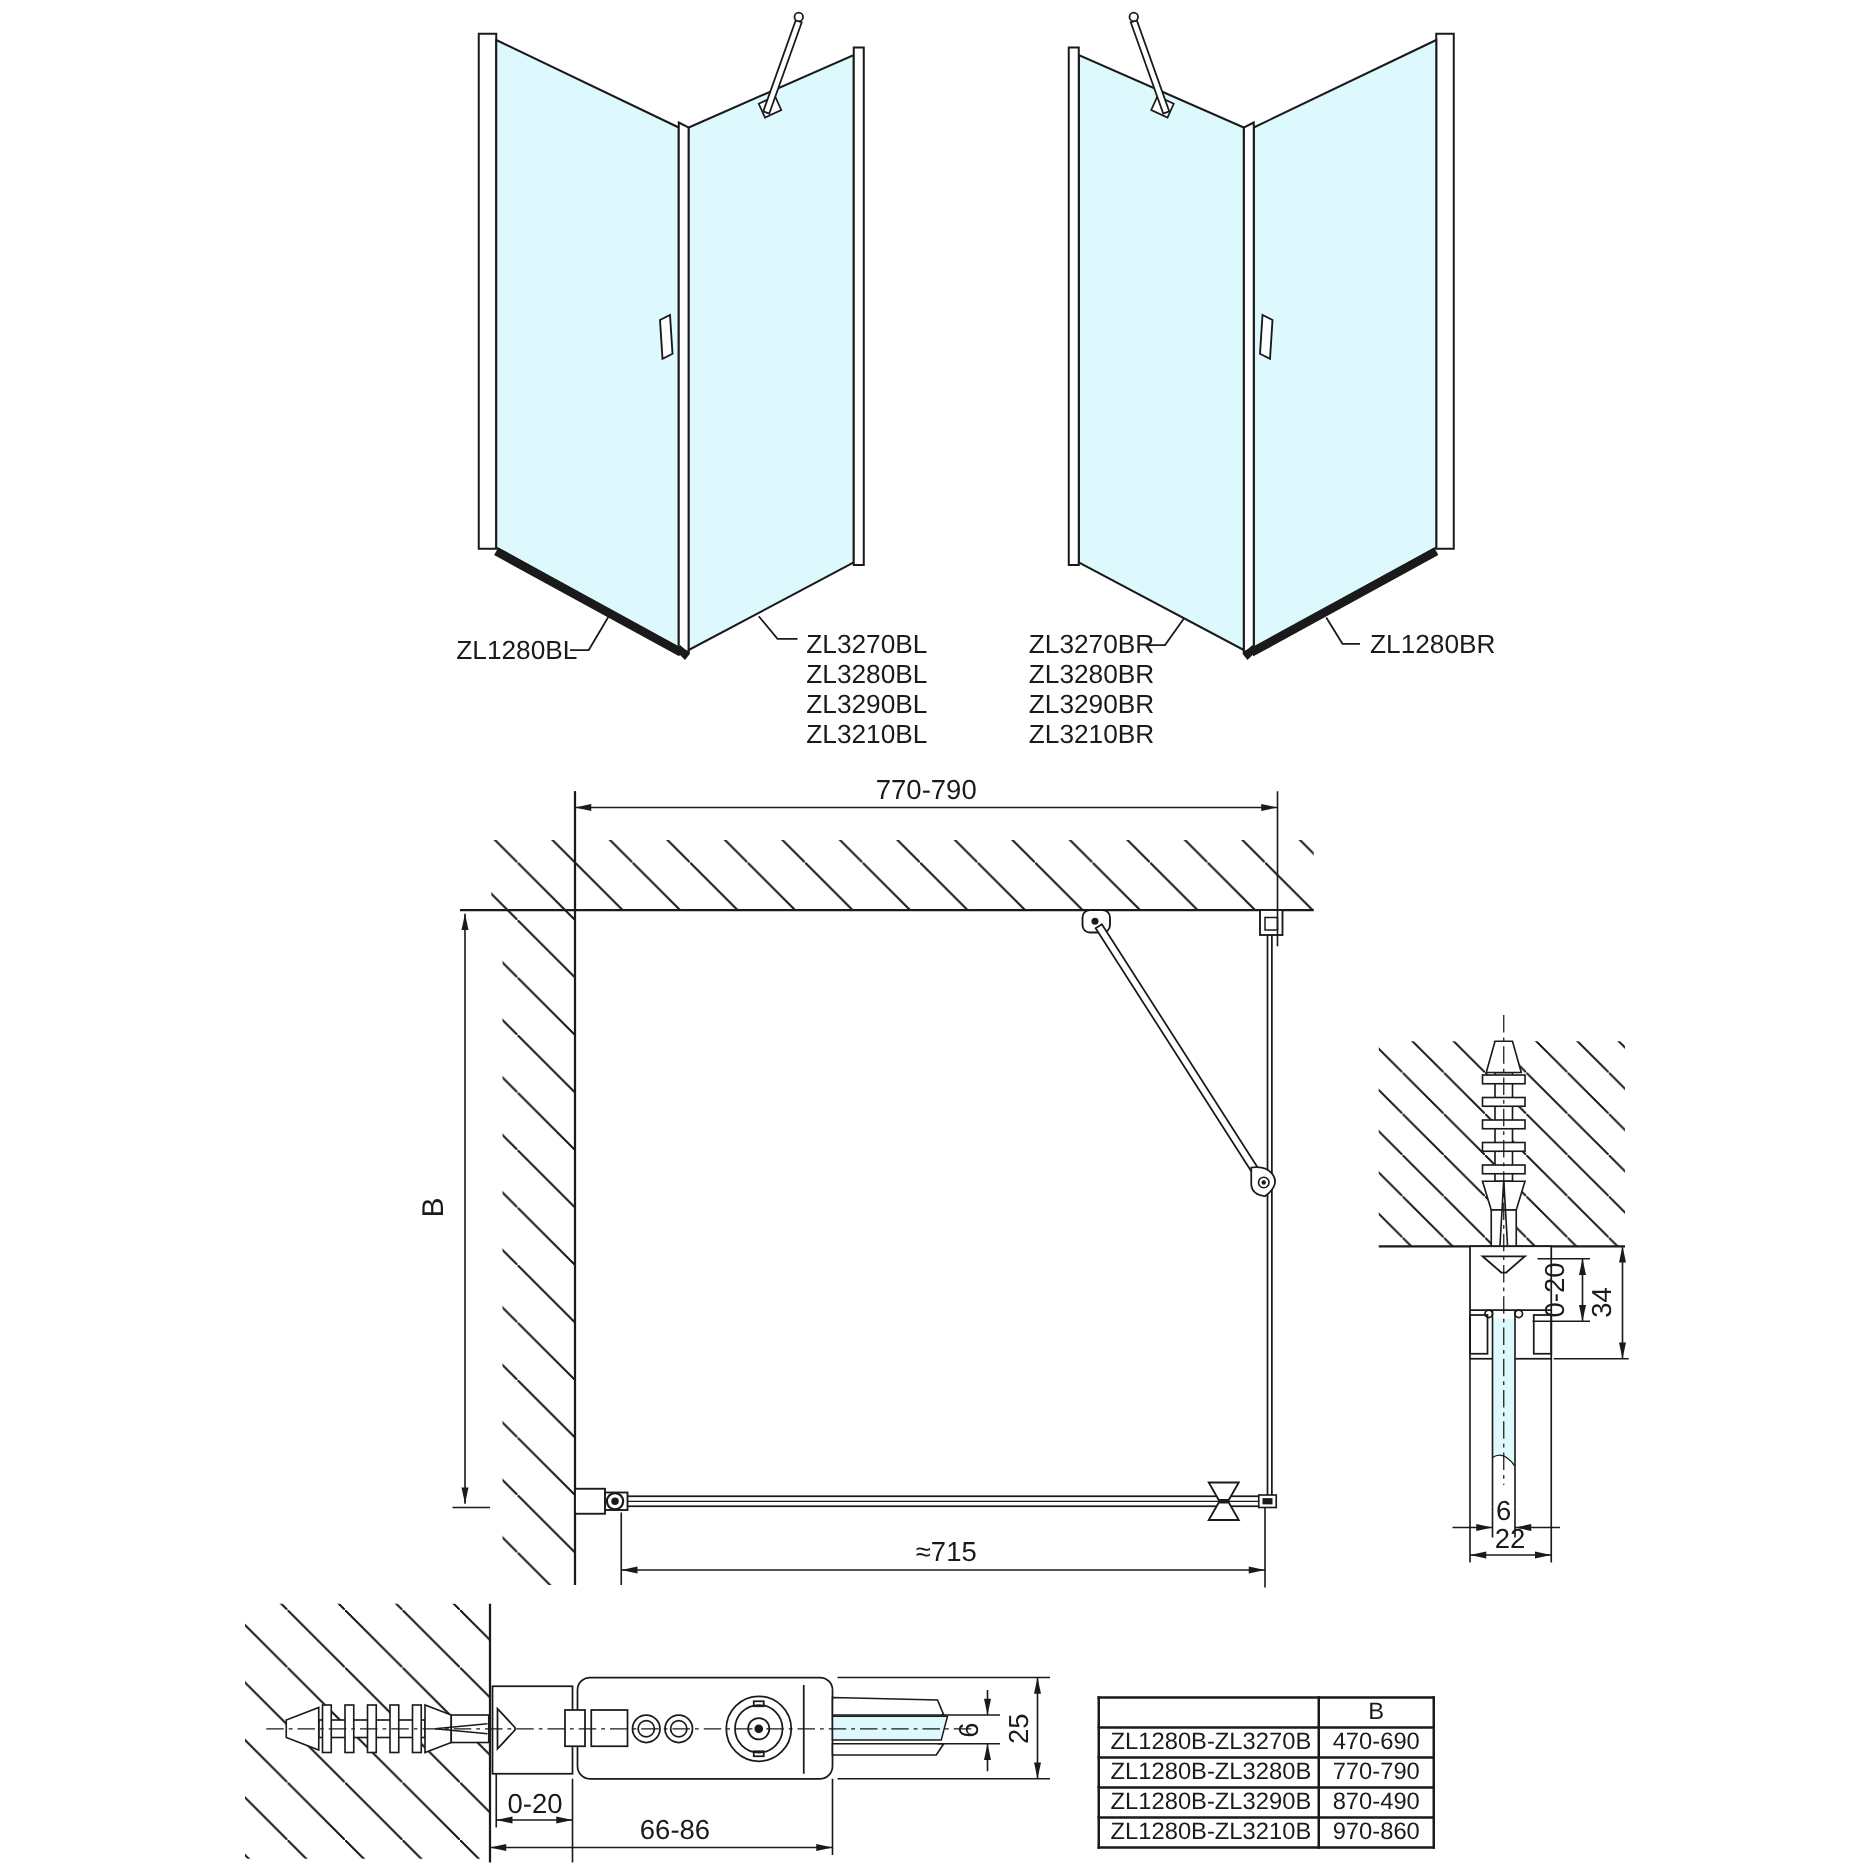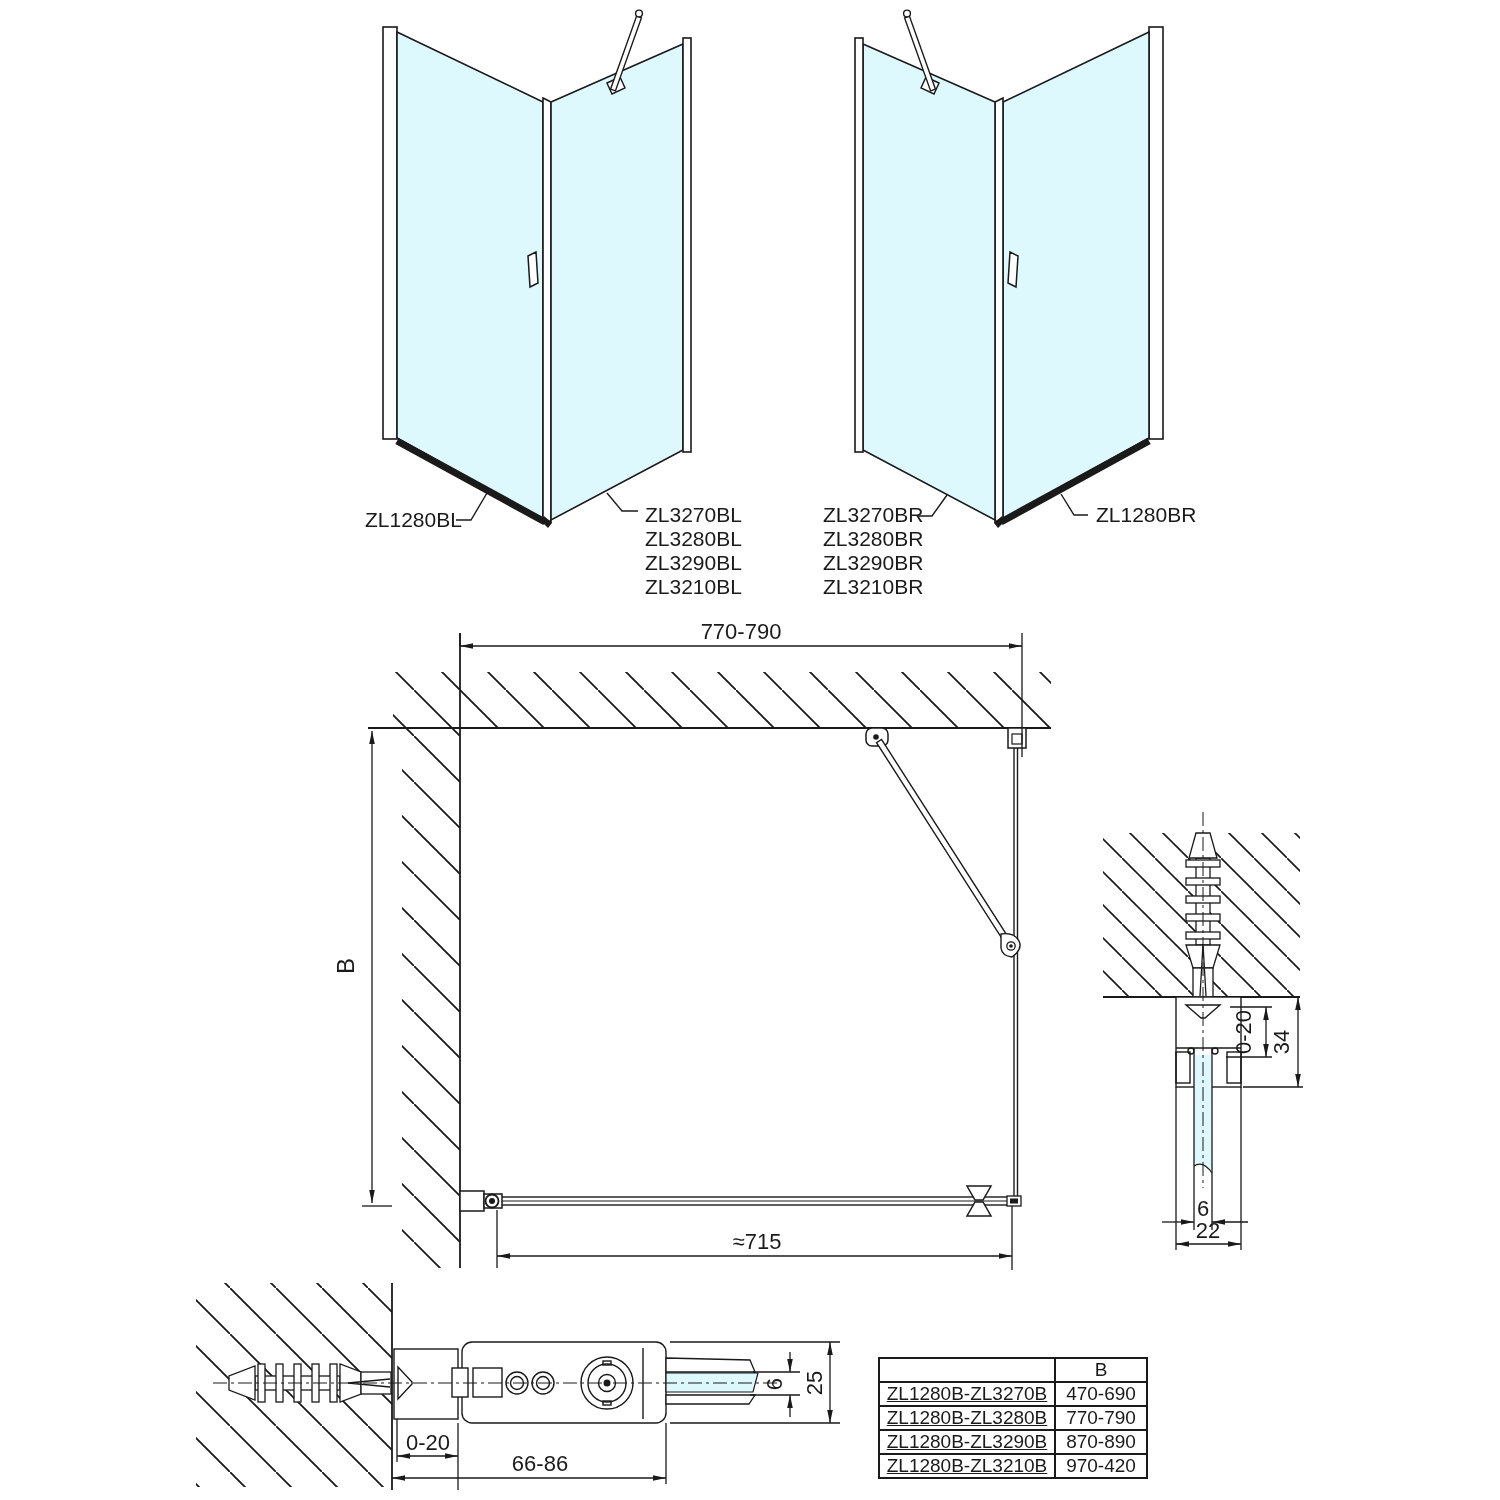--- a/index.html
+++ b/index.html
@@ -6,21 +6,21 @@
   .canvas{position:relative;width:1500px;height:1500px;background:#ffffff;overflow:hidden;
           font-family:"Liberation Sans", sans-serif;color:#1a1a1a;}
   svg{position:absolute;left:0;top:0;}
   svg text{fill:#1a1a1a;font-family:"Liberation Sans", sans-serif;}
   .lbl{font-size:21px;}
   .dim{font-size:22px;}
   .dimB{font-size:24px;}
   
   .size-table{position:absolute;left:878px;top:1357px;border-collapse:collapse;table-layout:fixed;}
   .size-table td{border:2px solid #1a1a1a;font-size:19px;height:22px;padding:0 5px;white-space:nowrap;}
-  .size-table td.c1{width:164px;text-align:center;text-decoration:underline;}
+  .size-table td.c1{width:164px;text-align:right;}
   .size-table td.c2{width:80px;text-align:center;}
 </style>
 </head>
 <body>
 
 <div class="canvas">
 
 <svg width="1500" height="1500" viewBox="0 0 1500 1500">
   <defs>
     <pattern id="h46" width="46" height="46" patternUnits="userSpaceOnUse">
@@ -274,22 +274,22 @@
     <tr>
       <td class="c1">ZL1280B-ZL3270B</td>
       <td class="c2">470-690</td>
     </tr>
     <tr>
       <td class="c1">ZL1280B-ZL3280B</td>
       <td class="c2">770-790</td>
     </tr>
     <tr>
       <td class="c1">ZL1280B-ZL3290B</td>
-      <td class="c2">870-890</td>
+      <td class="c2">870-490</td>
     </tr>
     <tr>
       <td class="c1">ZL1280B-ZL3210B</td>
-      <td class="c2">970-420</td>
+      <td class="c2">970-860</td>
     </tr>
   </tbody>
 </table>
 
 </div>
 
 </body></html>

